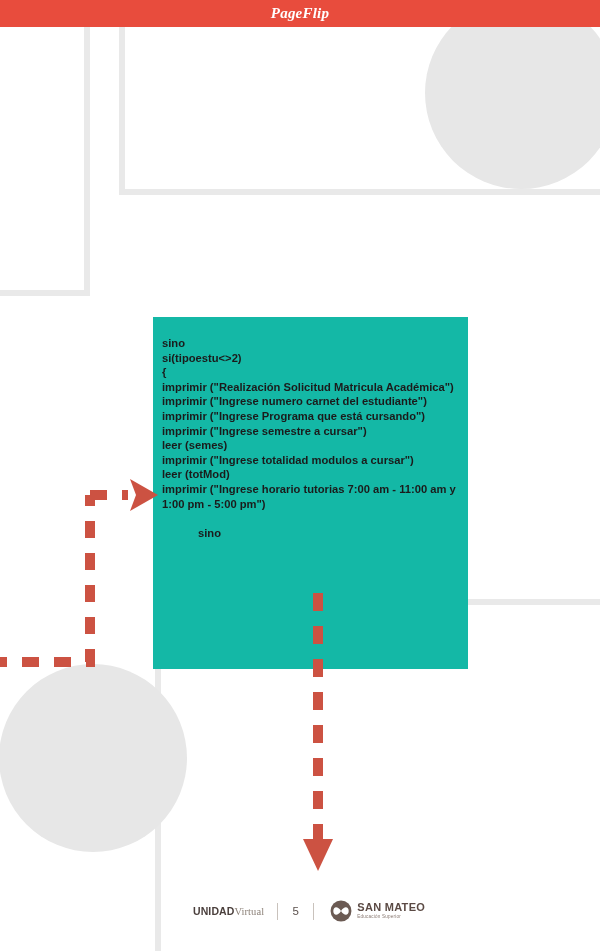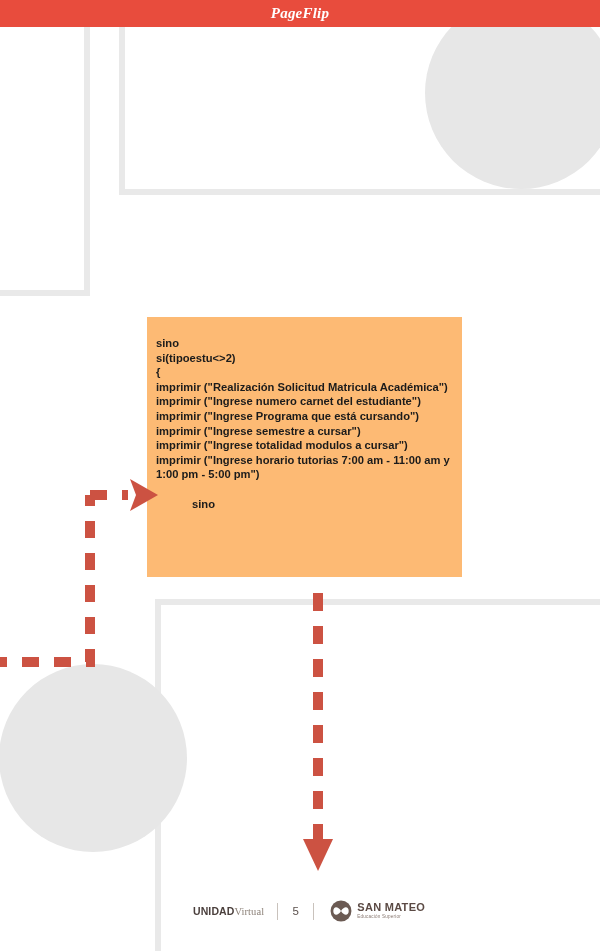--- a/index.html
+++ b/index.html
@@ -80,23 +80,23 @@
   }
   
   .deco-frame-lower {
     left: 155px; top: 572px;
     width: 520px; height: 400px;
   }
 
   
   .code-block {
     position: absolute;
-    left: 147px; top: 290px;
-    width: 315px; height: 260px;
-    background: #fdba74;
+    left: 153px; top: 290px;
+    width: 315px; height: 352px;
+    background: #14b8a6;
     z-index: 10;
   }
   .code-inner {
     position: absolute;
     left: 9px; top: 19px;
     width: 298px;
   }
   .code-line {
     font-family: "Liberation Sans", sans-serif;
     font-size: 11.2px;
@@ -204,21 +204,23 @@
 
     <div class="code-block">
       <div class="code-inner" id="code-inner">
           <div class="code-line">sino</div>
           <div class="code-line">si(tipoestu&lt;&gt;2)</div>
           <div class="code-line">{</div>
           <div class="code-line">imprimir ("Realización Solicitud Matricula Académica")</div>
           <div class="code-line">imprimir ("Ingrese numero carnet del estudiante")</div>
           <div class="code-line">imprimir ("Ingrese Programa que está cursando")</div>
           <div class="code-line">imprimir ("Ingrese semestre a cursar")</div>
+          <div class="code-line">leer (semes)</div>
           <div class="code-line">imprimir ("Ingrese totalidad modulos a cursar")</div>
+          <div class="code-line">leer (totMod)</div>
           <div class="code-line">imprimir ("Ingrese horario tutorias 7:00 am - 11:00 am y 1:00 pm - 5:00 pm")</div>
           <div class="code-line blank"></div>
           <div class="code-line indented">sino</div>
         </div>
     </div>
 
     <svg class="arrow-layer" width="600" height="924" viewBox="0 0 600 924">
 
       <g>
         <path d="M -10 635 L 90 635 L 90 468" fill="none" stroke="#cc5242" stroke-width="10" stroke-dasharray="17 15" stroke-linecap="butt"></path>

